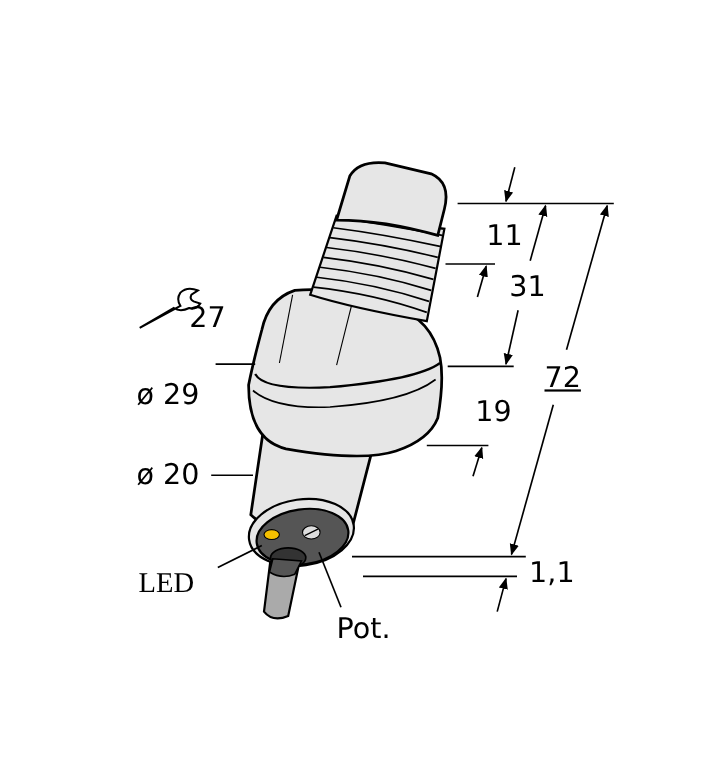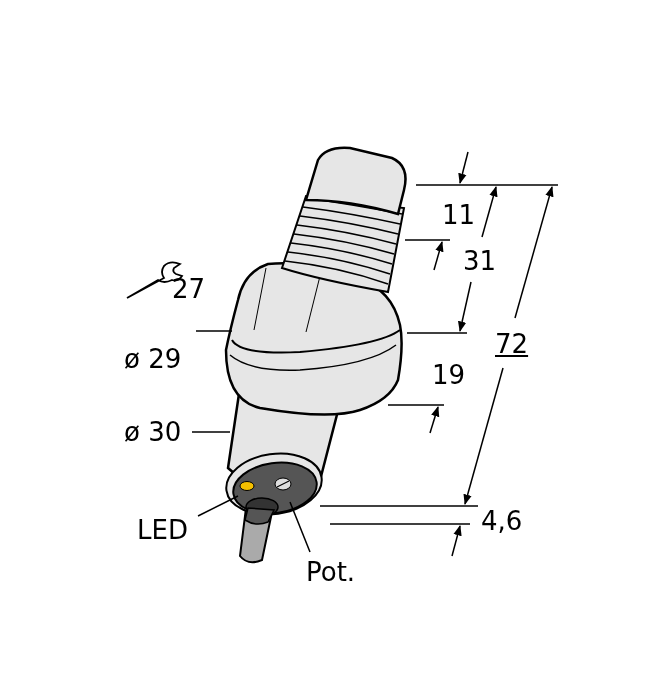--- a/index.html
+++ b/index.html
@@ -90,20 +90,20 @@
     <line x1="452" y1="556" x2="460" y2="526" marker-end="url(#arr)"></line>
   </g>
 
   <g fill="none" stroke="#000" stroke-width="1.8">
     <path d="M127,298 L158,280 Q164,284 172,280 Q178,282 182,276 L176,274 Q172,272 174,268 L180,264 Q170,260 164,266 Q160,272 164,278 Z"></path>
   </g>
 </svg>
 
 <div class="lbl" style="left:172px;top:276px;">27</div>
 <div class="lbl" style="left:124px;top:318px;margin-top:28px;">ø 29</div>
-<div class="lbl" style="left:124px;top:419px;">ø 30</div>
-<div class="lbl" style="left:137px;top:517px;">LED</div>
+<div class="lbl" style="left:124px;top:419px;">ø 20</div>
+<div class="lbl" style="left:126px;top:517px;font-family:Liberation Serif, serif;">LED</div>
 <div class="lbl" style="left:306px;top:559px;">Pot.</div>
 <div class="lbl" style="left:442px;top:202px;">11</div>
 <div class="lbl" style="left:463px;top:248px;">31</div>
 <div class="lbl" style="left:495px;top:331px;text-decoration:underline;">72</div>
 <div class="lbl" style="left:432px;top:362px;">19</div>
-<div class="lbl" style="left:481px;top:508px;">4,6</div>
+<div class="lbl" style="left:481px;top:508px;">1,1</div>
 
 </body></html>

